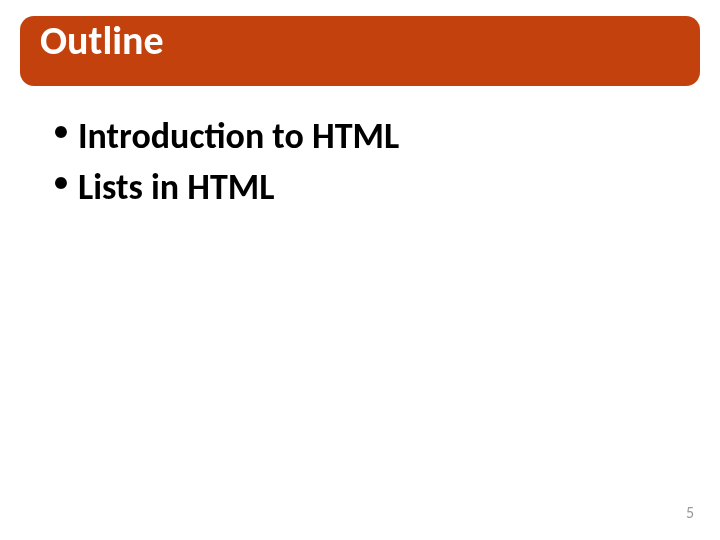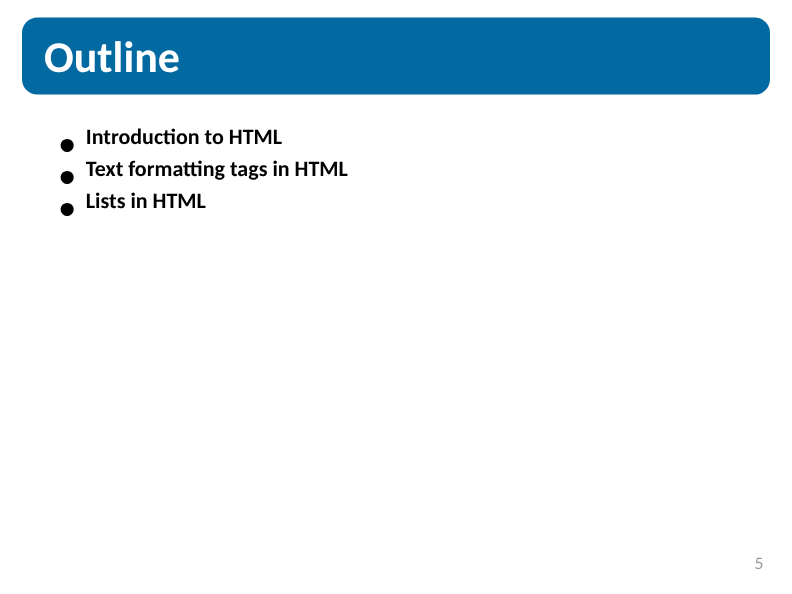--- a/index.html
+++ b/index.html
@@ -8,45 +8,45 @@
     background: #ffffff;
     font-family: Calibri, "Segoe UI", Arial, sans-serif;
     position: relative;
   }
   .title-bar {
     position: absolute;
     top: 16px;
     left: 20px;
     width: 680px;
     height: 70px;
-    background: #0369a1;
+    background: #c2410c;
     border-radius: 14px;
     display: flex;
-    align-items: center;
+    align-items: flex-start;
     padding-left: 20px;
   }
   .title-bar h1 {
     color: #ffffff;
     font-size: 40px;
     font-weight: 700;
     letter-spacing: 0px;
   }
   .content {
     position: absolute;
     top: 112px;
     left: 48px;
     right: 40px;
   }
   ul.bullets {
     list-style: none;
   }
   ul.bullets li {
     position: relative;
     padding-left: 30px;
-    font-size: 20px;
+    font-size: 36px;
     line-height: 1.35;
     color: #000000;
     font-weight: 600;
     margin-bottom: 2px;
   }
   ul.bullets li::before {
     content: "•";
     position: absolute;
     left: 6px;
     top: 0;
@@ -65,18 +65,17 @@
 </head>
 <body>
 
 <div class="title-bar">
   <h1>Outline</h1>
 </div>
 
 <div class="content">
   <ul class="bullets">
     <li>Introduction to HTML</li>
-    <li>Text formatting tags in HTML</li>
     <li>Lists in HTML</li>
   </ul>
 </div>
 
 <div class="page-number">5</div>
 
 </body></html>

